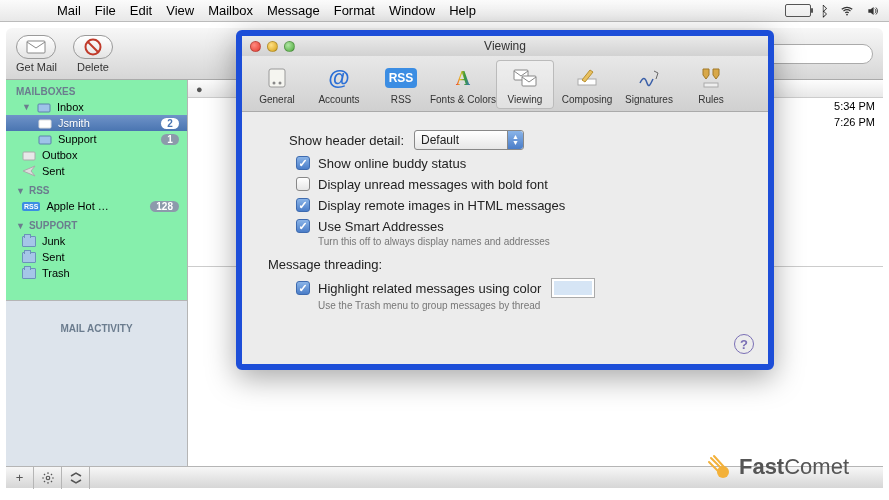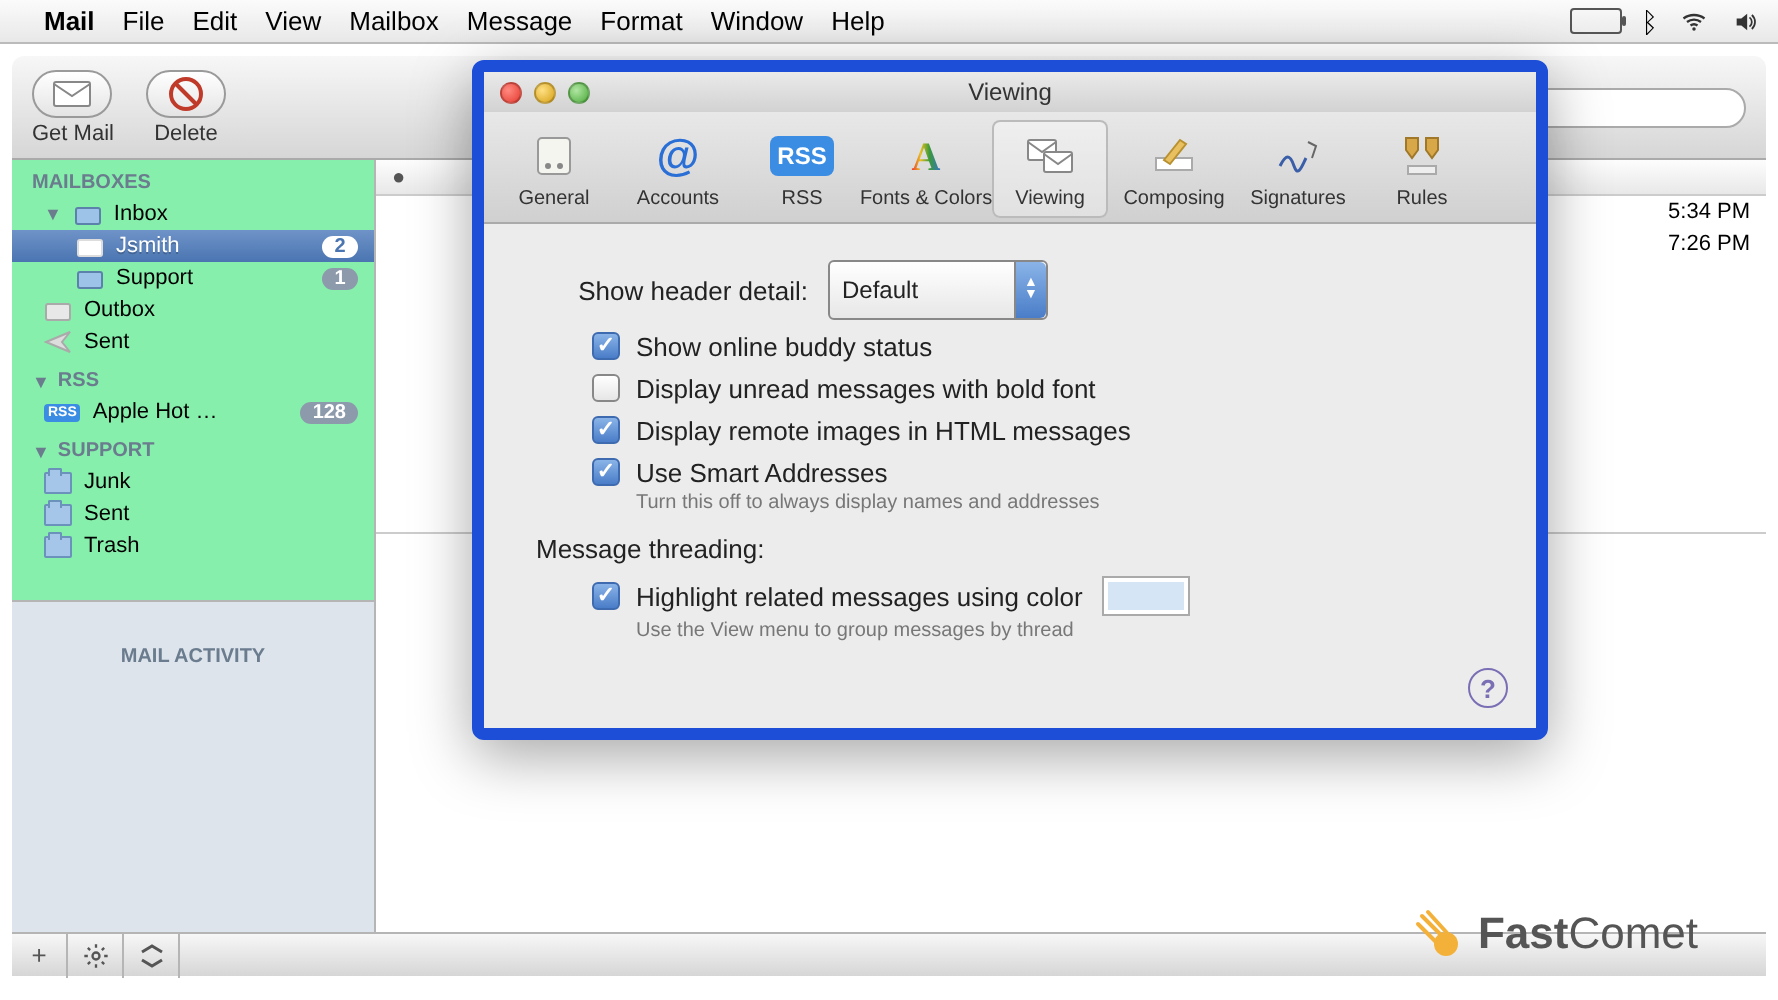--- a/index.html
+++ b/index.html
@@ -1,21 +1,21 @@
 <!DOCTYPE html>
 <html><head>
 <meta charset="utf-8">
 <style>
 * { margin:0; padding:0; box-sizing:border-box; }
 body { font-family: "Lucida Grande", "Helvetica Neue", Arial, sans-serif; font-size:11px; background:#fff; width:889px; height:500px; overflow:hidden; position:relative; color:#000; }
 
 
 .menubar { height:22px; background:linear-gradient(#fbfbfb,#e8e8e8); border-bottom:1px solid #bbb; display:flex; align-items:center; padding:0 8px; gap:14px; }
 .menubar .apple { font-size:14px; }
-.menubar .app { font-weight:bold; font-size:13px; }
+.menubar .app { font-weight:normal; font-size:13px;margin-left:35px; }
 .menubar .item { font-size:13px; }
 .menuright { margin-left:auto; display:flex; gap:10px; align-items:center; }
 .menuright svg, .menuright .unicode { width:16px; height:14px; }
 .battery { width:26px; height:13px; border:1px solid #555; border-radius:2px; position:relative; display:inline-block; }
 .battery::after { content:""; position:absolute; right:-3px; top:3px; width:2px; height:5px; background:#555; border-radius:1px; }
 
 
 .mailwin { position:absolute; left:6px; top:28px; width:877px; height:468px; background:#fff; border-radius:6px; overflow:hidden; }
 .mailtoolbar { height:52px; background:linear-gradient(#f7f7f7,#d6d6d6); border-bottom:1px solid #aaa; display:flex; align-items:center; padding:0 10px; gap:16px; }
 .tb-group { display:flex; flex-direction:column; align-items:center; gap:2px; }
@@ -71,21 +71,21 @@
 .pt-item.sel { background:rgba(255,255,255,.35); box-shadow:inset 0 0 0 1px #bbb; }
 .pt-item .ico { width:28px; height:28px; display:flex; align-items:center; justify-content:center; }
 .pt-item .lbl { font-size:10px; color:#333; margin-top:2px; white-space:nowrap; }
 .rssbadge { background:#3b8de3; color:#fff; font-weight:bold; font-size:12px; padding:3px 4px; border-radius:4px; font-family:Arial; }
 .atsign { color:#2a6fd6; font-size:22px; font-weight:bold; }
 .switchicon svg { width:26px; height:26px; }
 
 .pref-body { padding:12px 22px 10px 22px; font-size:12px; color:#222; }
 .row { display:flex; align-items:center; margin:6px 0; }
 .lbl-right { width:150px; text-align:right; padding-right:10px; font-size:13px; }
-.select { border:1px solid #888; border-radius:3px; background:linear-gradient(#fff,#e7e7e7); height:30px; display:flex; align-items:center; padding:0 6px; font-size:12px; position:relative; width:110px; }
+.select { border:1px solid #888; border-radius:3px; background:linear-gradient(#fff,#e7e7e7); height:20px; display:flex; align-items:center; padding:0 6px; font-size:12px; position:relative; width:110px; }
 .select .arrows { position:absolute; right:0; top:0; bottom:0; width:16px; background:linear-gradient(#8ab4e8,#4a7dc8); border-left:1px solid #888; border-radius:0 3px 3px 0; display:flex; flex-direction:column; align-items:center; justify-content:center; color:#fff; font-size:7px; line-height:6px; }
 .check-row { display:flex; align-items:flex-start; margin:6px 0 2px 32px; }
 .check { width:14px; height:14px; border:1px solid #888; border-radius:3px; background:linear-gradient(#fff,#e6e6e6); margin-right:8px; display:flex; align-items:center; justify-content:center; flex-shrink:0; }
 .check.on { background:linear-gradient(#8ab4e8,#4a7dc8); border-color:#3e6bb0; }
 .check.on::after { content:"✓"; color:#fff; font-size:11px; font-weight:bold; line-height:1; }
 .check-text { font-size:13px; }
 .hint { font-size:10px; color:#777; margin-left:54px; margin-bottom:6px; }
 .sect-title { font-size:13px; margin:10px 0 2px 4px; }
 .color-swatch { width:44px; height:20px; background:#d6e5f5; border:1px solid #aaa; box-shadow:inset 0 0 0 2px #fff; margin-left:10px; }
 .help { position:absolute; right:14px; bottom:10px; width:20px; height:20px; border:1.5px solid #7a6fb5; border-radius:50%; color:#7a6fb5; display:flex; align-items:center; justify-content:center; font-weight:bold; font-size:13px; }
@@ -370,21 +370,21 @@
       <span class="check-text">Use Smart Addresses</span>
     </div>
     <div class="hint">Turn this off to always display names and addresses</div>
 
     <div class="sect-title">Message threading:</div>
     <div class="check-row" style="align-items:center;">
       <span class="check on"></span>
       <span class="check-text">Highlight related messages using color</span>
       <span class="color-swatch"></span>
     </div>
-    <div class="hint">Use the View menu to group messages by thread</div>
+    <div class="hint">Use the Trash menu to group messages by thread</div>
 
     <div class="help">?</div>
   </div>
 </div>
 
 <div class="watermark">
   <svg class="comet" viewBox="0 0 26 26">
       <circle cx="18" cy="18" r="6" fill="#f3b13a"></circle>
       <path d="M6 4l10 10M4 8l10 10M9 2l10 11" stroke="#f3b13a" stroke-width="2" stroke-linecap="round"></path>
     </svg>

